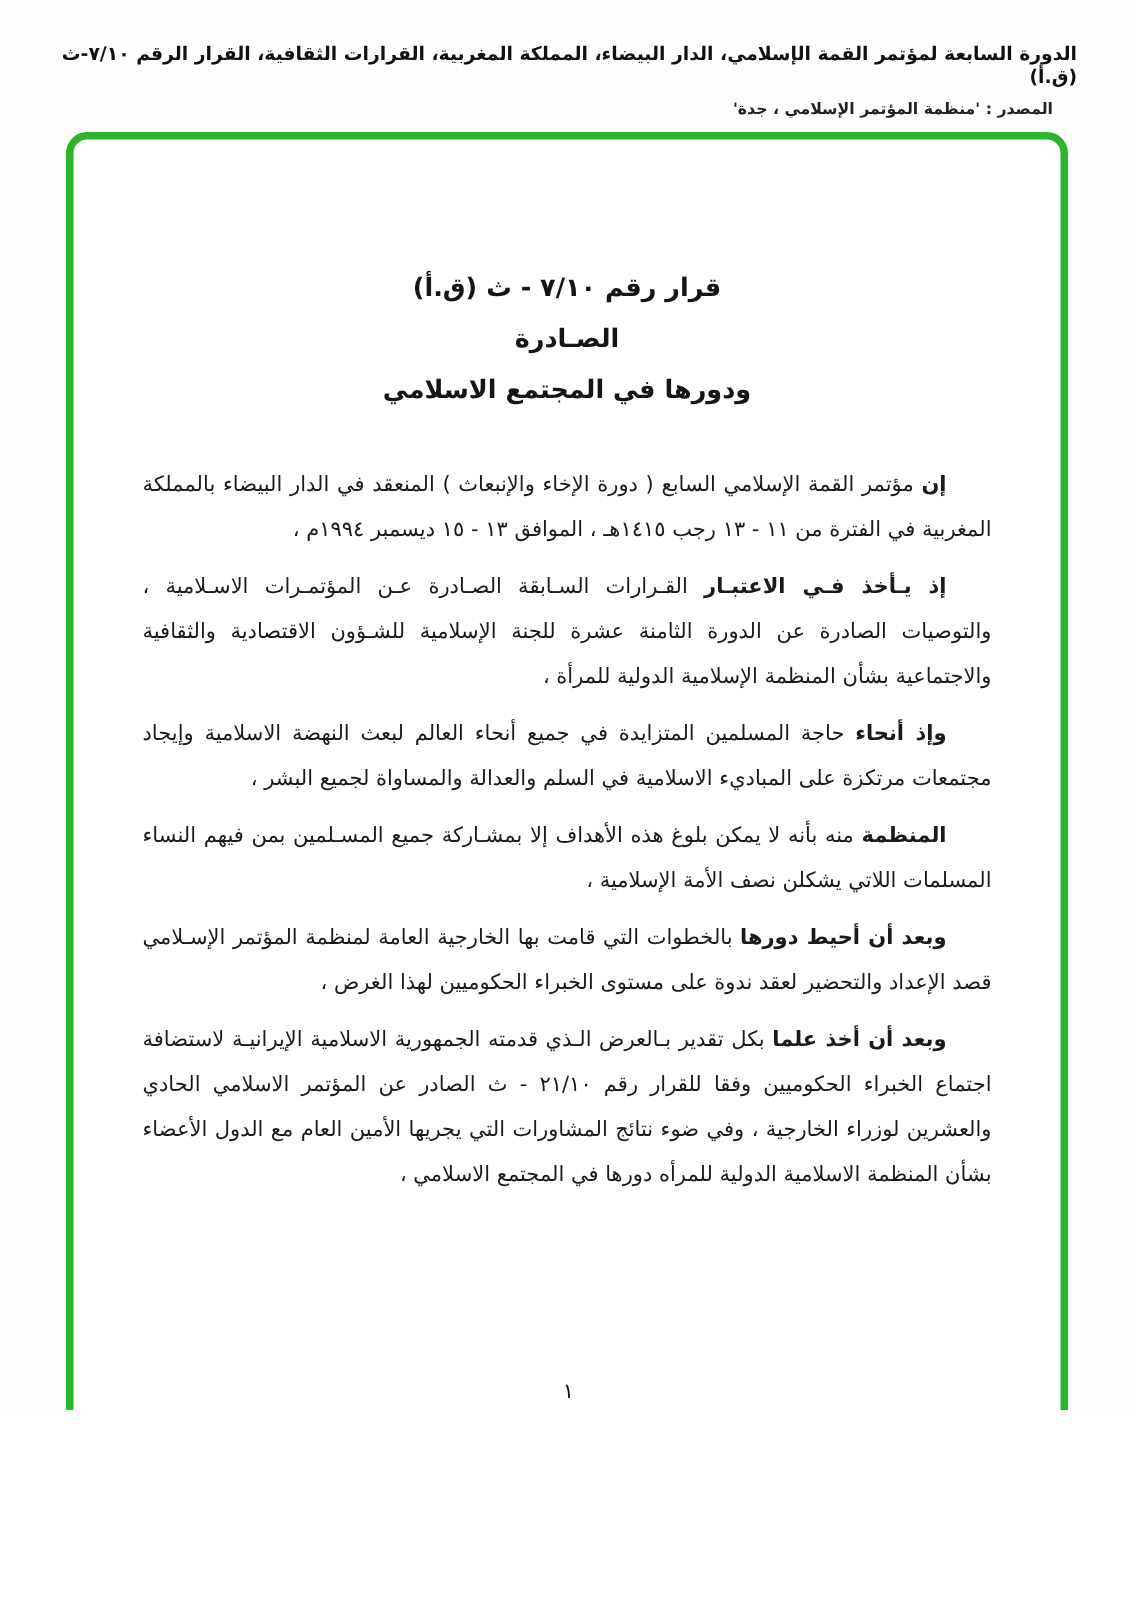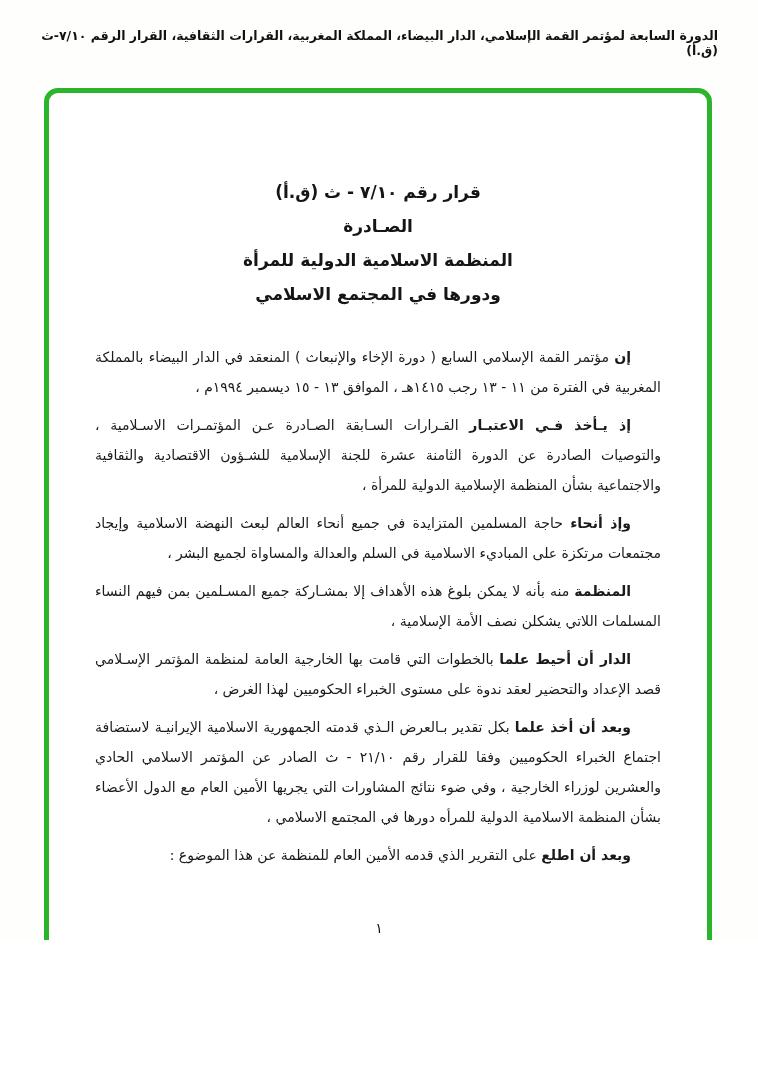--- a/index.html
+++ b/index.html
@@ -84,38 +84,37 @@
     color: #111111;
   }
 </style>
 </head>
 <body>
 
 <div class="page">
 
   <div class="header">
     <div class="line1">الدورة السابعة لمؤتمر القمة الإسلامي، الدار البيضاء، المملكة المغربية، القرارات الثقافية، القرار الرقم ٧/١٠-ث (ق.أ)</div>
+    <div class="line2">المصدر : 'منظمة المؤتمر الإسلامي ، جدة'</div>
   </div>
 
   <div class="frame">
 
     <div class="title-block">
       <div class="title-line">قرار رقم ٧/١٠ - ث (ق.أ)</div>
       <div class="title-line">الصـادرة</div>
-      <div class="title-line">المنظمة الاسلامية الدولية للمرأة</div>
       <div class="title-line">ودورها في المجتمع الاسلامي</div>
     </div>
 
     <div class="body-text">
       <p class="para"><span class="lead">إن</span><span> مؤتمر القمة الإسلامي السابع ( دورة الإخاء والإنبعاث ) المنعقد في الدار البيضاء بالمملكة المغربية في الفترة من ١١ - ١٣ رجب ١٤١٥هـ ، الموافق ١٣ - ١٥ ديسمبر ١٩٩٤م ،</span></p>
       <p class="para"><span class="lead">إذ يـأخذ فـي الاعتبـار</span><span> القـرارات السـابقة الصـادرة عـن المؤتمـرات الاسـلامية ، والتوصيات الصادرة عن الدورة الثامنة عشرة للجنة الإسلامية للشـؤون الاقتصادية والثقافية والاجتماعية بشأن المنظمة الإسلامية الدولية للمرأة ،</span></p>
       <p class="para"><span class="lead">وإذ أنحاء</span><span> حاجة المسلمين المتزايدة في جميع أنحاء العالم لبعث النهضة الاسلامية وإيجاد مجتمعات مرتكزة على المباديء الاسلامية في السلم والعدالة والمساواة لجميع البشر ،</span></p>
       <p class="para"><span class="lead">المنظمة</span><span> منه بأنه لا يمكن بلوغ هذه الأهداف إلا بمشـاركة جميع المسـلمين بمن فيهم النساء المسلمات اللاتي يشكلن نصف الأمة الإسلامية ،</span></p>
-      <p class="para"><span class="lead">الدار أن أحيط علما</span><span> بالخطوات التي قامت بها الخارجية العامة لمنظمة المؤتمر الإسـلامي قصد الإعداد والتحضير لعقد ندوة على مستوى الخبراء الحكوميين لهذا الغرض ،</span></p>
+      <p class="para"><span class="lead">وبعد أن أحيط دورها</span><span> بالخطوات التي قامت بها الخارجية العامة لمنظمة المؤتمر الإسـلامي قصد الإعداد والتحضير لعقد ندوة على مستوى الخبراء الحكوميين لهذا الغرض ،</span></p>
       <p class="para"><span class="lead">وبعد أن أخذ علما</span><span> بكل تقدير بـالعرض الـذي قدمته الجمهورية الاسلامية الإيرانيـة لاستضافة اجتماع الخبراء الحكوميين وفقا للقرار رقم ٢١/١٠ - ث الصادر عن المؤتمر الاسلامي الحادي والعشرين لوزراء الخارجية ، وفي ضوء نتائج المشاورات التي يجريها الأمين العام مع الدول الأعضاء بشأن المنظمة الاسلامية الدولية للمرأه دورها في المجتمع الاسلامي ،</span></p>
-      <p class="para"><span class="lead">وبعد أن اطلع</span><span> على التقرير الذي قدمه الأمين العام للمنظمة عن هذا الموضوع :</span></p>
     </div>
 
   </div>
 
   <div class="page-number">١</div>
 
 </div>
 
 </body></html>

